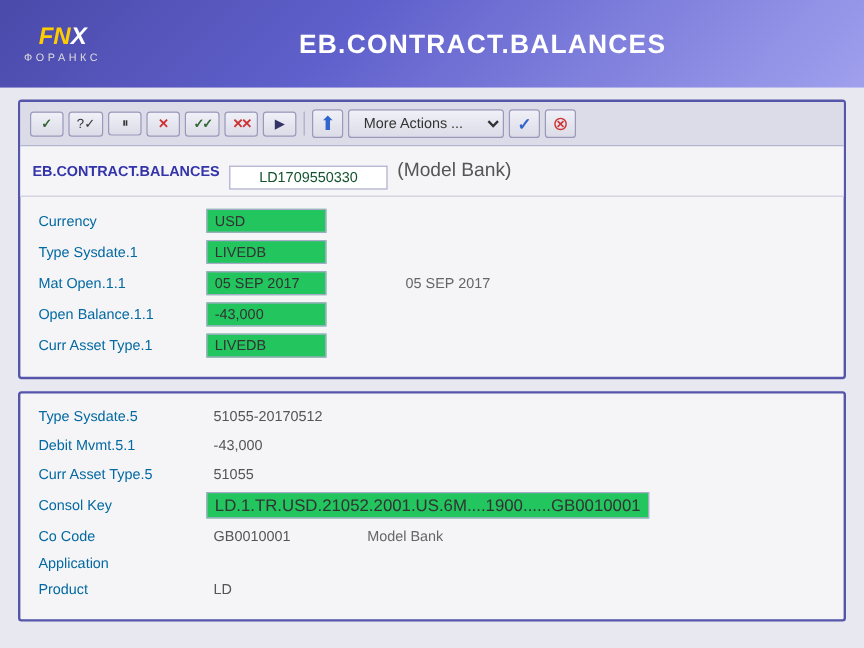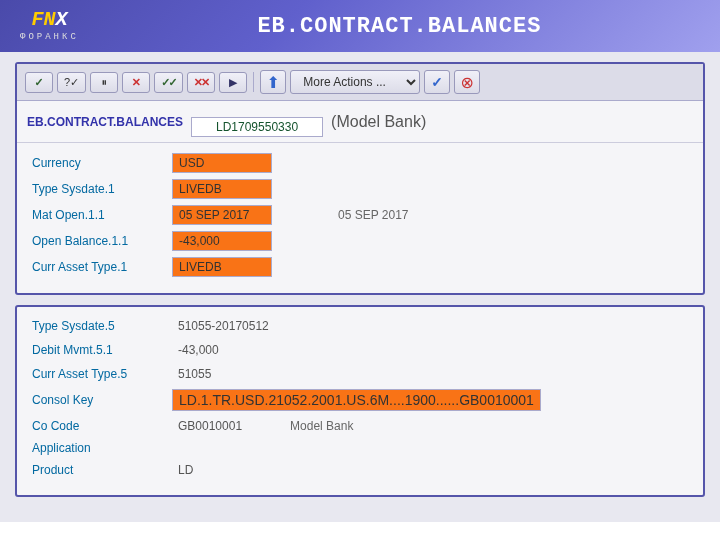--- a/index.html
+++ b/index.html
@@ -8,26 +8,25 @@
       height: 540px;
       font-family: Arial, sans-serif;
       font-size: 13px;
       background: #fff;
       overflow: hidden;
     }
 
     
     .header {
       background: linear-gradient(135deg, #4a4aaa 0%, #6060cc 40%, #8080dd 70%, #a0a0ee 100%);
-      height: 52px;
+      height: 73px;
       display: flex;
       align-items: center;
       padding: 0 20px;
       position: relative;
-      font-family: Liberation Mono, monospace;
     }
     .logo-area {
       display: flex;
       flex-direction: column;
       align-items: center;
       margin-right: 20px;
     }
     .header-title {
       flex: 1;
       text-align: center;
@@ -140,21 +139,21 @@
       align-items: center;
       margin-bottom: 6px;
     }
     .form-label {
       width: 140px;
       color: #0369a1;
       font-size: 12px;
       flex-shrink: 0;
     }
     .form-value {
-      background: #f97316;
+      background: #22c55e;
       border: 1px solid #aaaacc;
       padding: 2px 6px;
       font-size: 12px;
       color: #333;
       min-width: 100px;
     }
     .form-value-plain {
       font-size: 12px;
       color: #555;
       padding: 2px 6px;
@@ -296,21 +295,21 @@
         <span class="form-label">Curr Asset Type.5</span>
         <span class="form-value-plain">51055</span>
       </div>
       <div class="form-row">
         <span class="form-label">Consol Key</span>
         <span class="form-value form-value-wide" style="font-size:14px;">LD.1.TR.USD.21052.2001.US.6M....1900......GB0010001</span>
       </div>
       <div class="form-row">
         <span class="form-label">Co Code</span>
         <span class="form-value-plain">GB0010001</span>
-        <span class="form-value-plain" style="margin-left:36px; color:#666;">Model Bank</span>
+        <span class="form-value-plain" style="margin-left:52px; color:#666;">Model Bank</span>
       </div>
       <div class="form-row">
         <span class="form-label">Application</span>
       </div>
       <div class="form-row">
         <span class="form-label">Product</span>
         <span class="form-value-plain">LD</span>
       </div>
     </div>
   </div>

